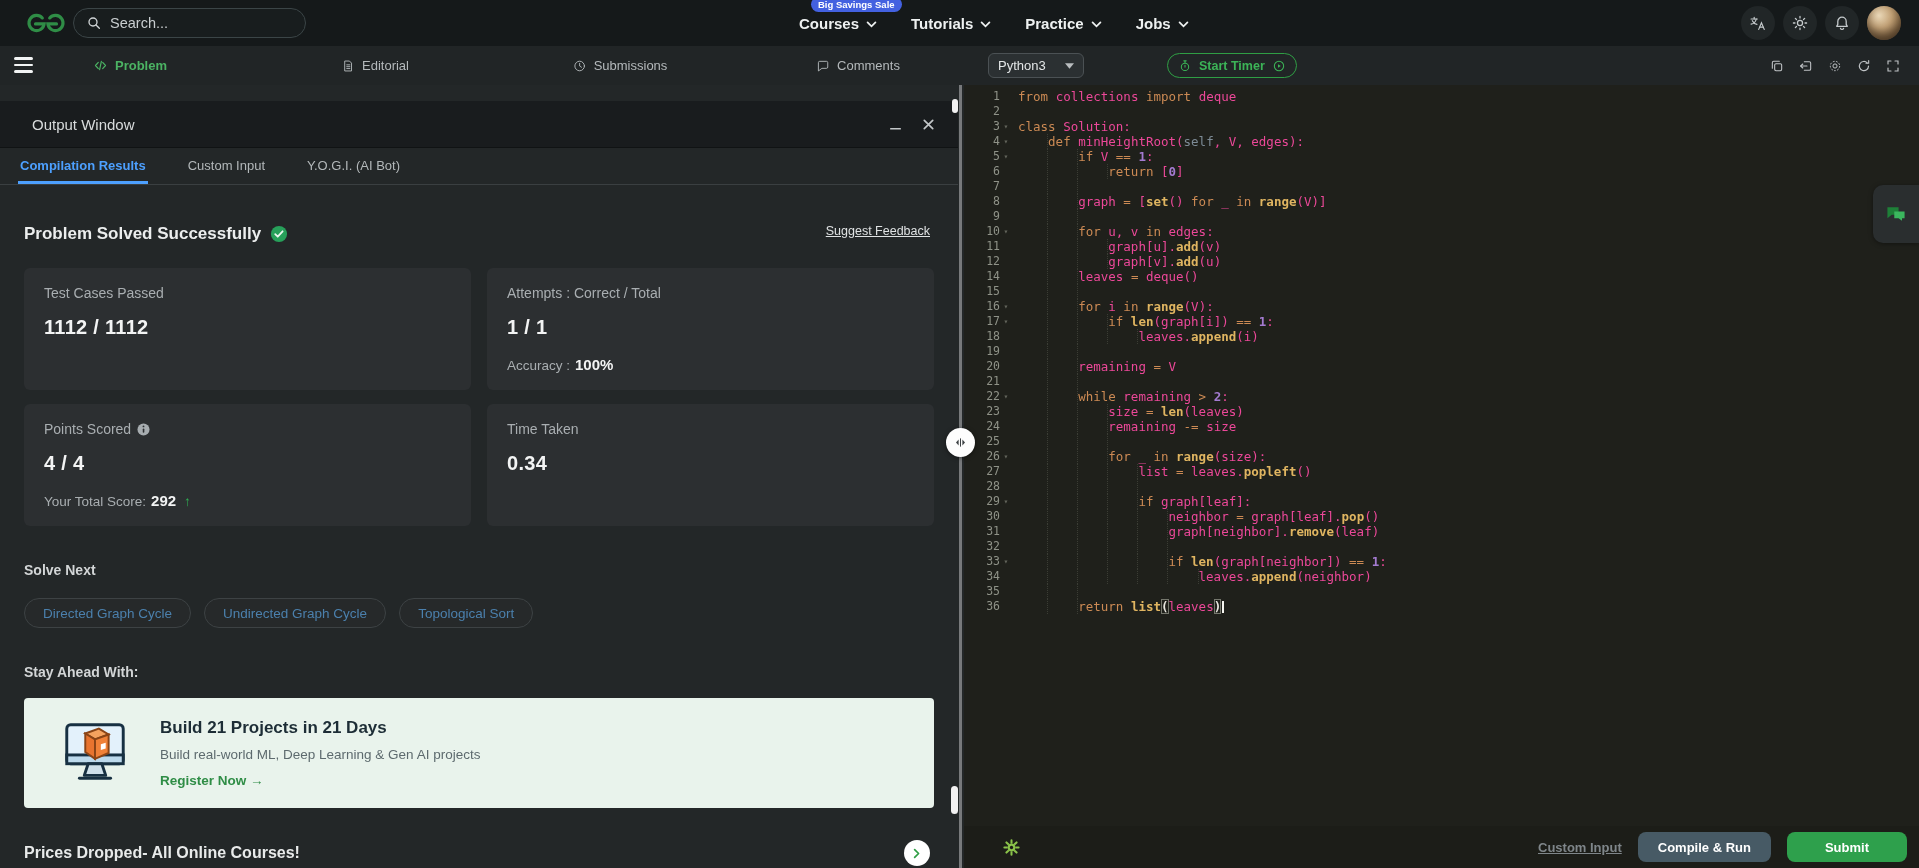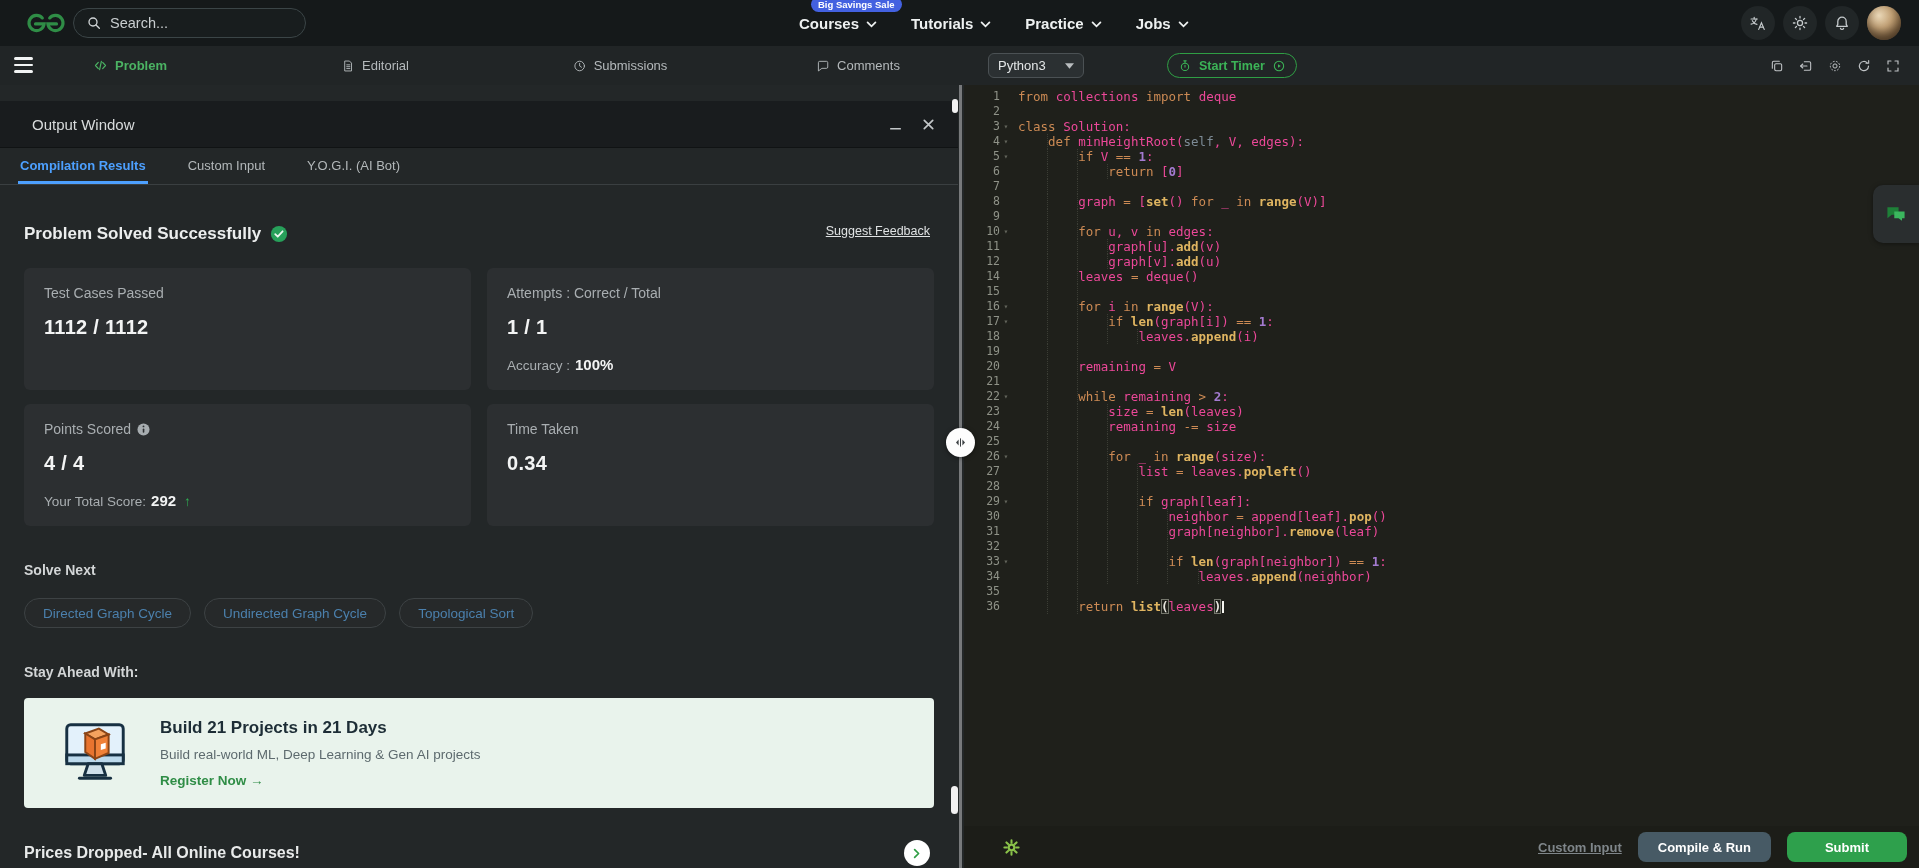--- a/index.html
+++ b/index.html
@@ -558,21 +558,21 @@
             <div class="ct"><span class="ig"></span><span class="ig"></span><span class="ig"></span><span class="ig"></span></div>
           </div>
           <div class="cl">
             <div class="gut">29</div>
             <span class="fold">▾</span>
             <div class="ct"><span class="ig"></span><span class="ig"></span><span class="ig"></span><span class="ig"></span><span class="tok-k">if </span><span class="tok-d">graph[leaf]:</span></div>
           </div>
           <div class="cl">
             <div class="gut">30</div>
             <span class="fold"></span>
-            <div class="ct"><span class="ig"></span><span class="ig"></span><span class="ig"></span><span class="ig"></span><span class="ig"></span><span class="tok-d">neighbor </span><span class="tok-k">= </span><span class="tok-d">append[leaf].</span><span class="tok-f">pop</span><span class="tok-d">()</span></div>
+            <div class="ct"><span class="ig"></span><span class="ig"></span><span class="ig"></span><span class="ig"></span><span class="ig"></span><span class="tok-d">neighbor </span><span class="tok-k">= </span><span class="tok-d">graph[leaf].</span><span class="tok-f">pop</span><span class="tok-d">()</span></div>
           </div>
           <div class="cl">
             <div class="gut">31</div>
             <span class="fold"></span>
             <div class="ct"><span class="ig"></span><span class="ig"></span><span class="ig"></span><span class="ig"></span><span class="ig"></span><span class="tok-d">graph[neighbor].</span><span class="tok-f">remove</span><span class="tok-d">(leaf)</span></div>
           </div>
           <div class="cl">
             <div class="gut">32</div>
             <span class="fold"></span>
             <div class="ct"><span class="ig"></span><span class="ig"></span><span class="ig"></span><span class="ig"></span><span class="ig"></span></div>

